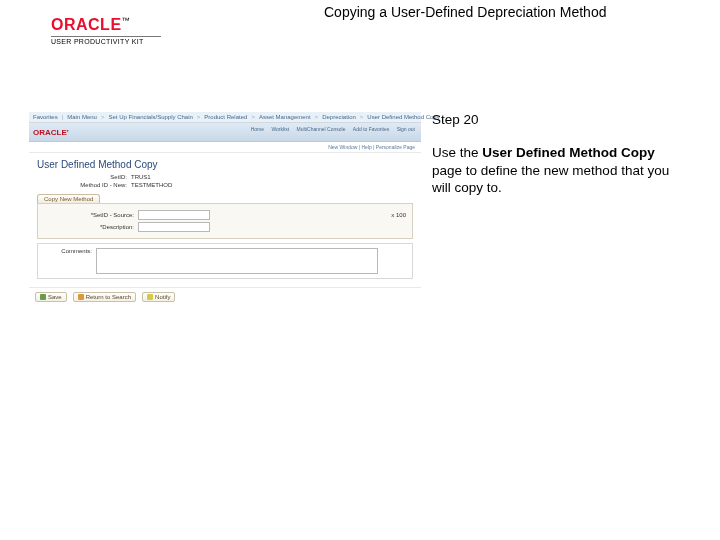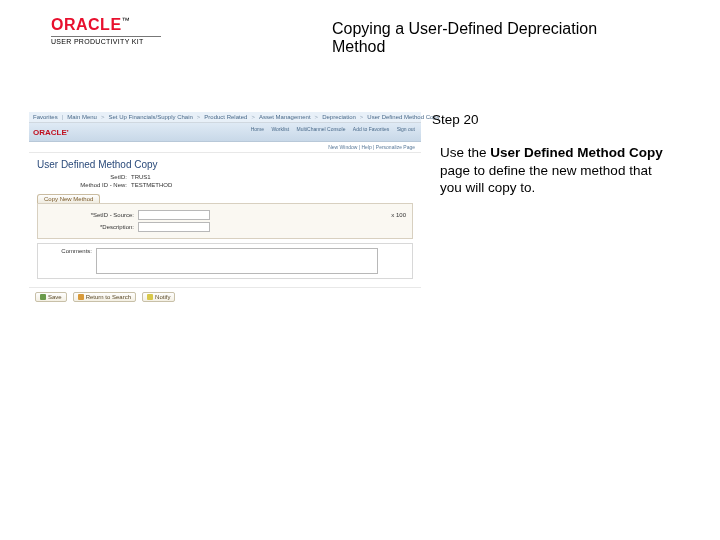--- a/index.html
+++ b/index.html
@@ -43,23 +43,22 @@
   }
   .logo-upk {
     font-size: 7px;
     letter-spacing: 0.3px;
     color: #000;
   }
   
   .title {
     position: absolute;
     left: 324px;
-    top: 20px;
-    font-size: 16px;
-    margin-left: 8px;
+    top: 4px;
+    font-size: 14px;
   }
   
   .shot {
     position: absolute;
     left: 28px;
     top: 111px;
     width: 392px;
     height: 220px;
     background: #fff;
     font-size: 6px;
@@ -198,21 +197,21 @@
     top: 111px;
     width: 252px;
     font-size: 13.5px;
     line-height: 1.28;
   }
   .rcol h2 {
     font-size: 13.5px;
     font-weight: normal;
     margin: 0 0 16px 0;
   }
-  .rcol p { margin: 8px; }
+  .rcol p { margin: 0; }
 </style>
 </head>
 <body>
 
 <div class="page">
 
   <div class="logo">
     <span class="logo-oracle">ORACLE</span><span class="logo-tm">™</span>
     <hr class="logo-rule">
     <div class="logo-upk">USER PRODUCTIVITY KIT</div>

